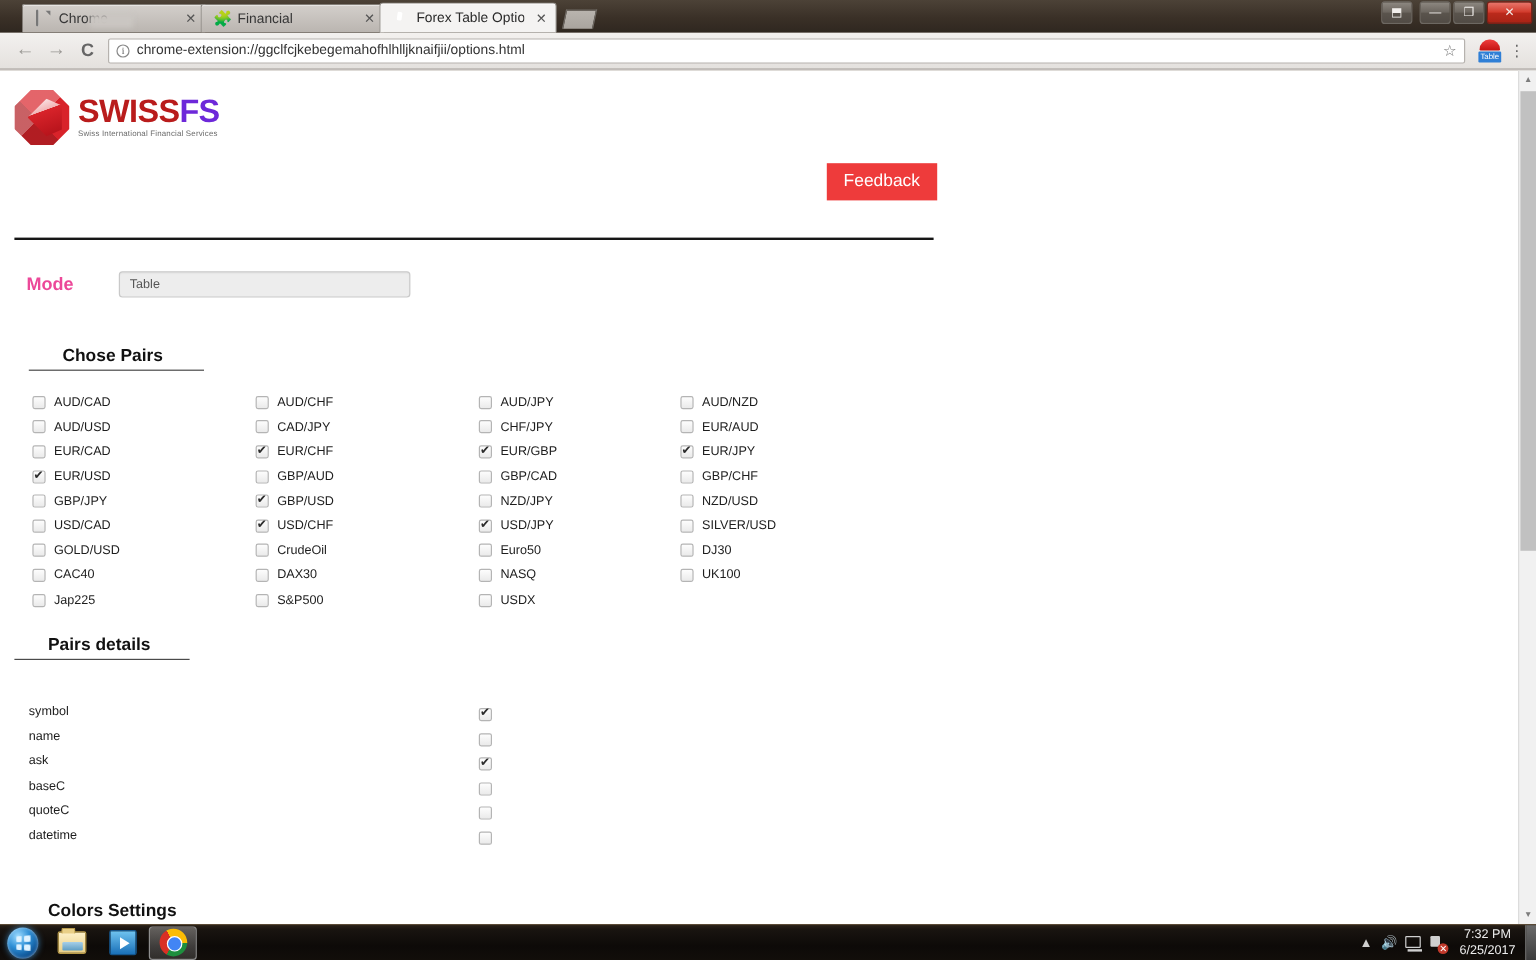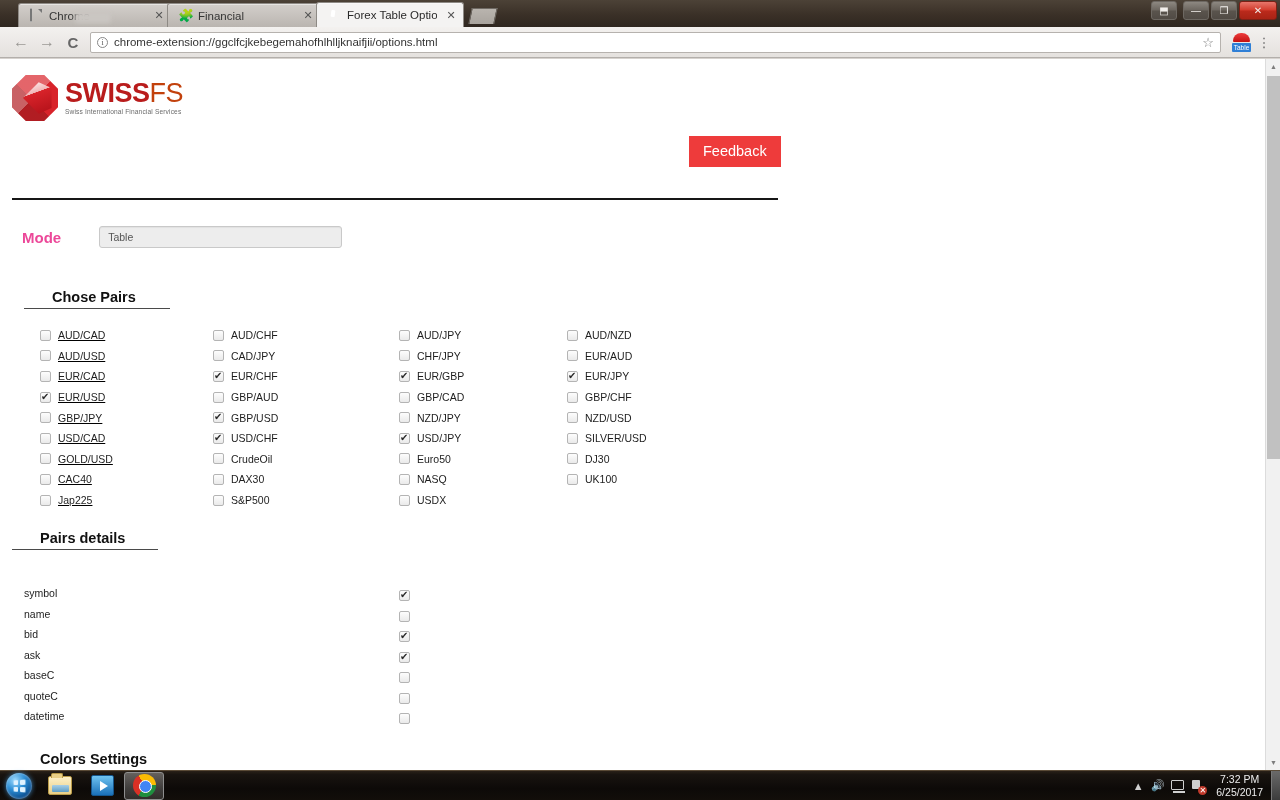--- a/index.html
+++ b/index.html
@@ -156,21 +156,21 @@
   }
   .oct:after {
     content:""; position:absolute; left:24%; top:16%;
     width: 62%; height: 68%;
     background: linear-gradient(160deg,#fff 0%, #f2b5b6 35%, #d8232a 36%, #b01018 100%);
     clip-path: polygon(0 50%, 55% 0, 100% 18%, 100% 82%, 55% 100%);
   }
   .logo-text { margin-left: 7px; line-height: 1; }
   .logo-main { font-size: 27px; font-weight: bold; letter-spacing: -0.5px; }
   .logo-main .sw { color: #b91c1c; }
-  .logo-main .fs { color: #c2410c; font-weight: normal; }
+  .logo-main .fs { color: #6d28d9; font-weight: bold; }
   .logo-sub { font-size: 6.6px; color: #6b6b6b; letter-spacing: .15px; margin-top: 2px; }
 
   .feedback-btn {
     position: absolute; left: 689px; top: 77px;
     background: #ee3b3b; color: #fff; border: none;
     font-size: 14.5px; padding: 7px 14px 8px; cursor: pointer;
     font-family: "Liberation Sans", sans-serif;
   }
 
   .hr-main {
@@ -191,21 +191,21 @@
   .section-head { position: absolute; }
   .section-head .title {
     font-size: 14.5px; font-weight: bold; color: #111; padding-left: 28px;
   }
   .section-head .rule {
     margin-top: 3px; width: 146px; height: 0; border-top: 1.5px solid #4a4a4a;
   }
 
   .pairs-grid { position: absolute; left: 0; top: 266px; width: 780px; }
   .pairs-col { position: absolute; top: 0; }
-  .c1 { left: 40px; text-decoration: underline; } .c2 { left: 213px; } .c3 { left: 399px; } .c4 { left: 567px; }
+  .c1 { left: 27px; } .c2 { left: 213px; } .c3 { left: 399px; } .c4 { left: 567px; }
   .chk-row { display: flex; align-items: center; height: 20.6px; }
   .cb {
     width: 11px; height: 11px; flex: 0 0 11px;
     border: 1px solid #b4b4b4; border-radius: 2px;
     background: linear-gradient(to bottom,#fdfdfd,#eaeaea);
     position: relative; cursor: pointer;
   }
   .cb.on:after {
     content: "✔"; position: absolute; left: 0px; top: -3px;
     font-size: 10px; color: #2b2b2b; line-height: 13px;
@@ -562,24 +562,20 @@
         </div>
 
         <div class="details-list">
             <div class="det-row">
               <span class="det-label">symbol</span>
               <span class="cb det-cb on"></span>
             </div>
             <div class="det-row">
               <span class="det-label">name</span>
               <span class="cb det-cb"></span>
-            </div>
-            <div class="det-row">
-              <span class="det-label">bid</span>
-              <span class="cb det-cb on"></span>
             </div>
             <div class="det-row">
               <span class="det-label">ask</span>
               <span class="cb det-cb on"></span>
             </div>
             <div class="det-row">
               <span class="det-label">baseC</span>
               <span class="cb det-cb"></span>
             </div>
             <div class="det-row">

